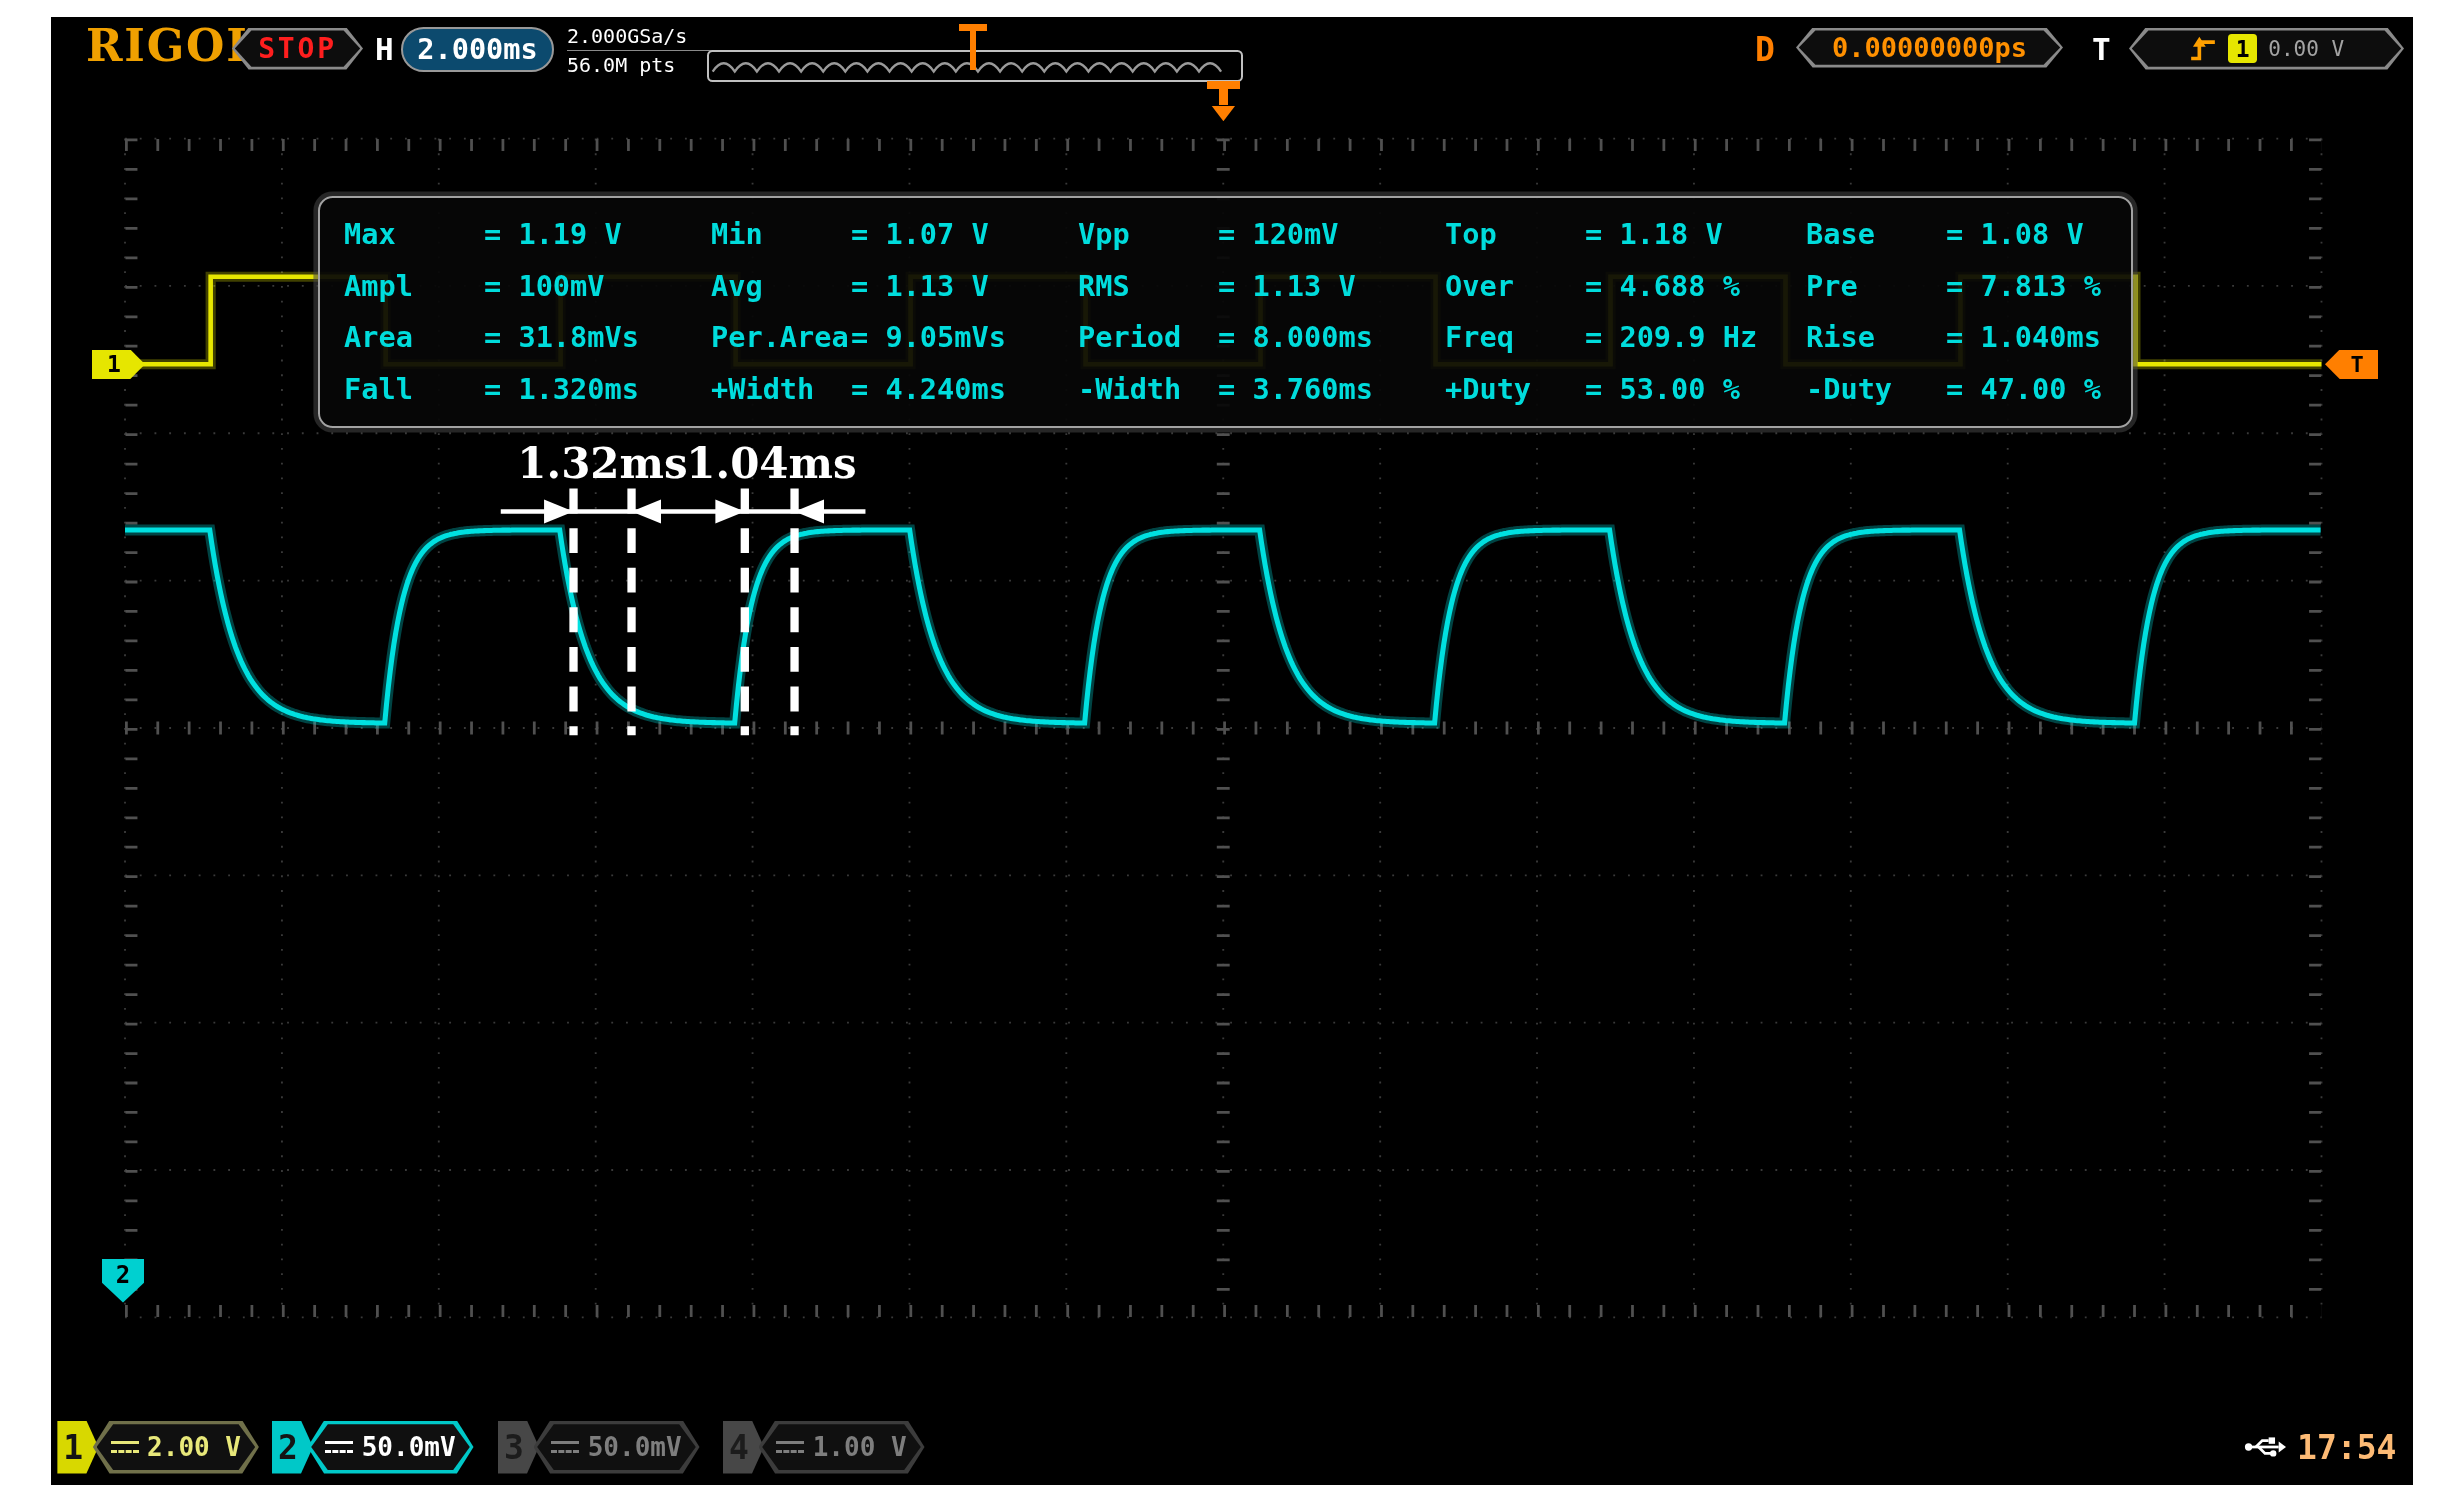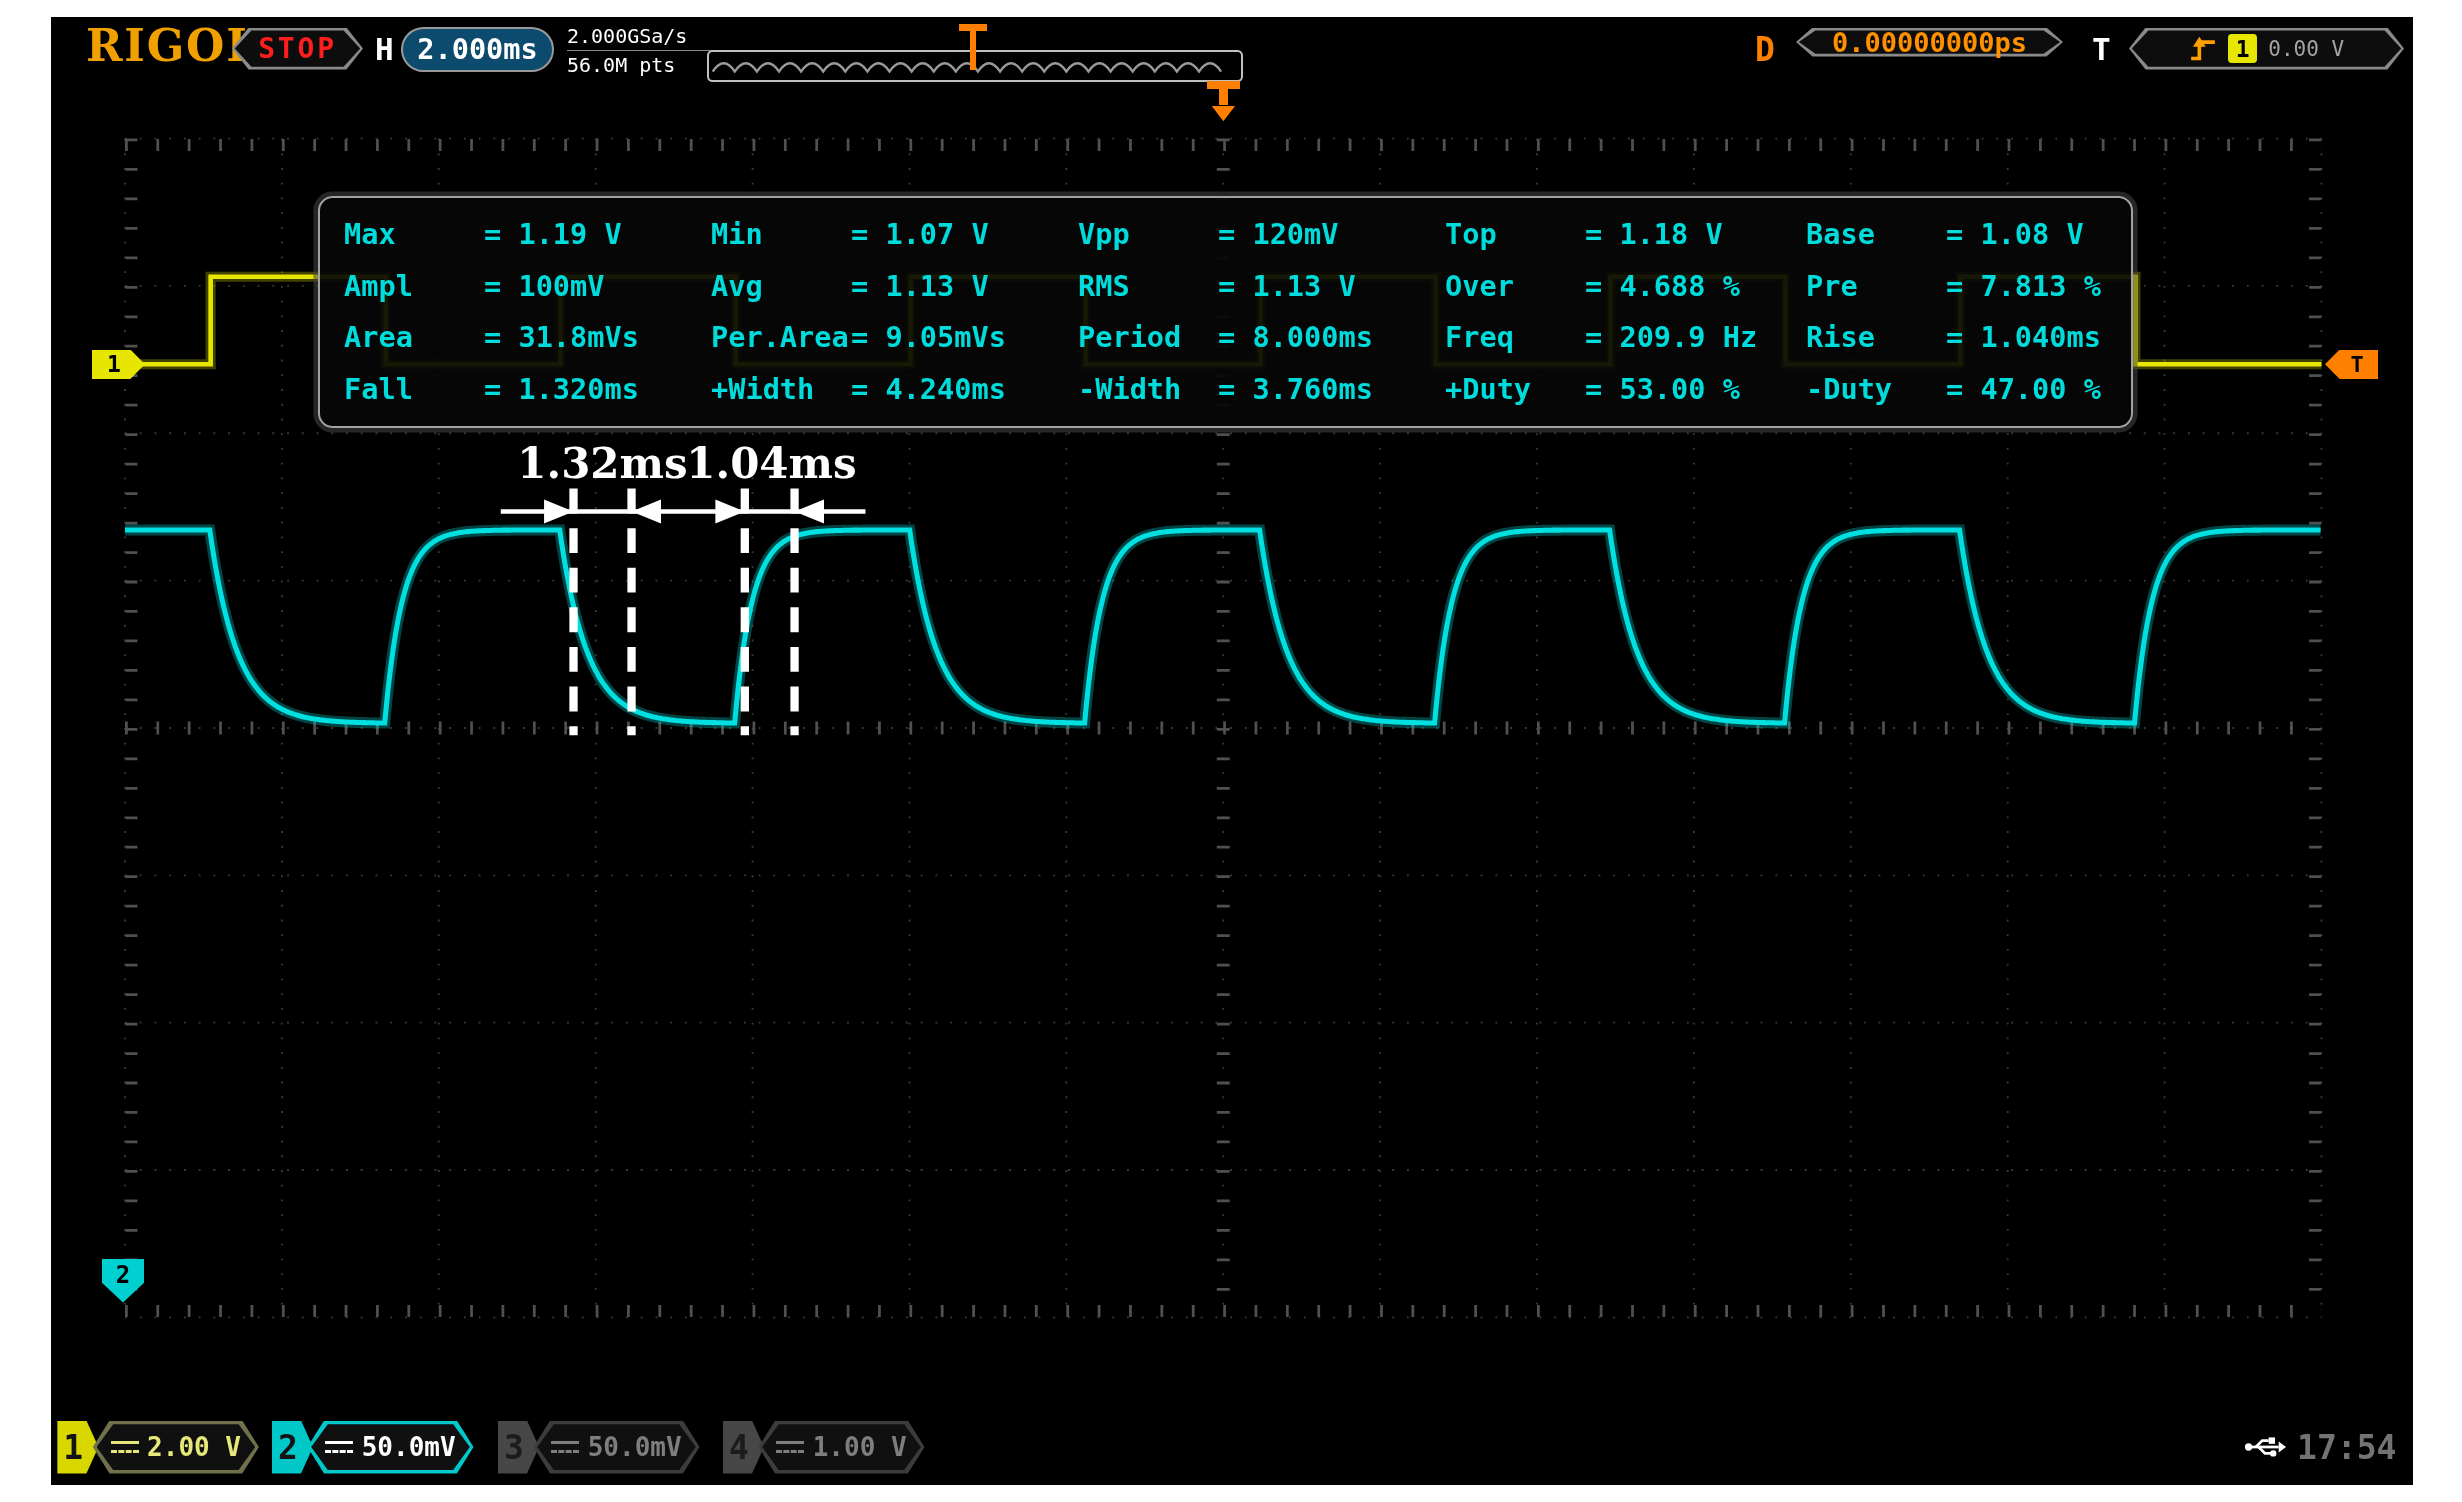--- a/index.html
+++ b/index.html
@@ -30,21 +30,21 @@
               border:2.8px solid #999;border-radius:23px;display:flex;align-items:center;justify-content:center;
               color:#fff;font-weight:bold;font-size:28.6px;}
   .srate{position:absolute;left:516px;top:7.4px;width:146px;color:#ffffff;font-size:20px;line-height:24px;}
   .srate .top{border-bottom:1.8px solid #8a8a8a;padding-bottom:1.8px;}
   .srate .bot{padding-top:1.8px;}
   .membar{position:absolute;left:656px;top:33px;width:532px;height:28px;border:2.8px solid #c0c0c0;
           border-radius:5.5px;background:#000;overflow:hidden;}
   .mem-marker{position:absolute;left:908px;top:7.4px;width:28px;height:46px;}
   .mem-marker .bar{position:absolute;left:0;top:0;width:28px;height:7.4px;background:#ff7f00;}
   .mem-marker .stem{position:absolute;left:11px;top:7.4px;width:5.5px;height:39px;background:#ff7f00;}
-  .delay-lens{left:1745px;top:11px;width:267px;height:29px;}
+  .delay-lens{left:1745px;top:11px;width:267px;height:40px;}
   .delay-lens .lc{color:#ff9000;font-size:27px;}
   .trig-lens{left:2078px;top:11px;width:275px;height:42px;}
   .trig-lens .lc{gap:11px;}
   .trig-src-badge{width:29.5px;height:29.5px;background:#e6e600;border-radius:3.7px;color:#000;
                   display:flex;align-items:center;justify-content:center;font-size:23px;font-weight:bold;}
   .trig-level{color:#a3a3a3;font-size:21px;font-weight:normal;}
 
   
   .meas-panel{position:absolute;left:267px;top:171px;width:1811px;height:228px;
               border:2.8px solid #a2a2a2;border-radius:14.7px;background:rgba(6,6,6,0.92);
@@ -98,21 +98,21 @@
   .g1 .ch-badge{background:#d8d800;}
   .g1 .ch-pill{--bc:#70704a;}
   .g1 .pc{color:#e8e87a;}
   .g2 .ch-badge{background:#00c8c8;}
   .g2 .ch-pill{--bc:#00c8c8;}
   .g2 .pc{color:#ffffff;}
   .g3 .ch-badge,.g4 .ch-badge{background:#474747;color:#1c1c1c;}
   .g3 .ch-pill,.g4 .ch-pill{--bc:#3c3c3c;}
   .g3 .pc,.g4 .pc{color:#7e7e7e;}
   .usb-time{position:absolute;right:16.6px;top:1411px;display:flex;align-items:center;gap:11px;
-            color:#737373;font-weight:bold;font-size:33px;}
+            color:#fdba74;font-weight:bold;font-size:33px;}
 </style>
 </head>
 <body>
 
 <div class="scope">
 
   <svg id="scope-svg" viewBox="0 0 2564 1594" width="2362" height="1468">
       <line x1="80.0" y1="132" x2="80.0" y2="1412" stroke="#3a3a3a" stroke-width="2" stroke-dasharray="2 14"></line>
       <line x1="250.4" y1="132" x2="250.4" y2="1412" stroke="#3a3a3a" stroke-width="2" stroke-dasharray="2 14"></line>
       <line x1="420.7" y1="132" x2="420.7" y2="1412" stroke="#3a3a3a" stroke-width="2" stroke-dasharray="2 14"></line>

